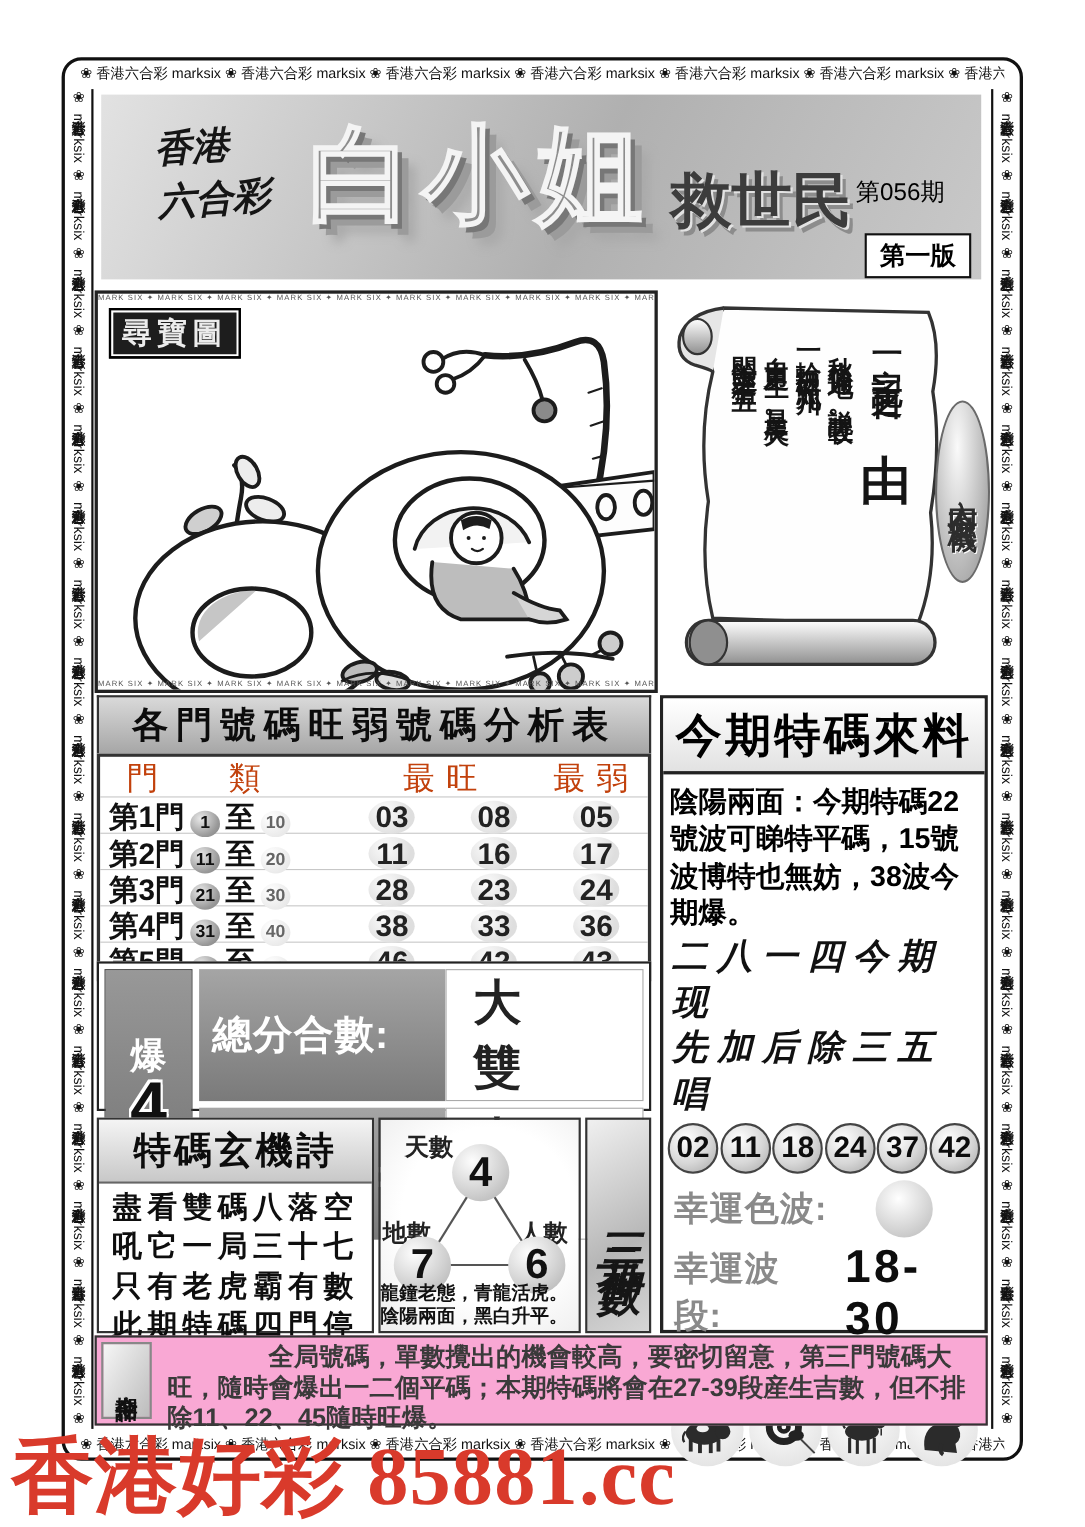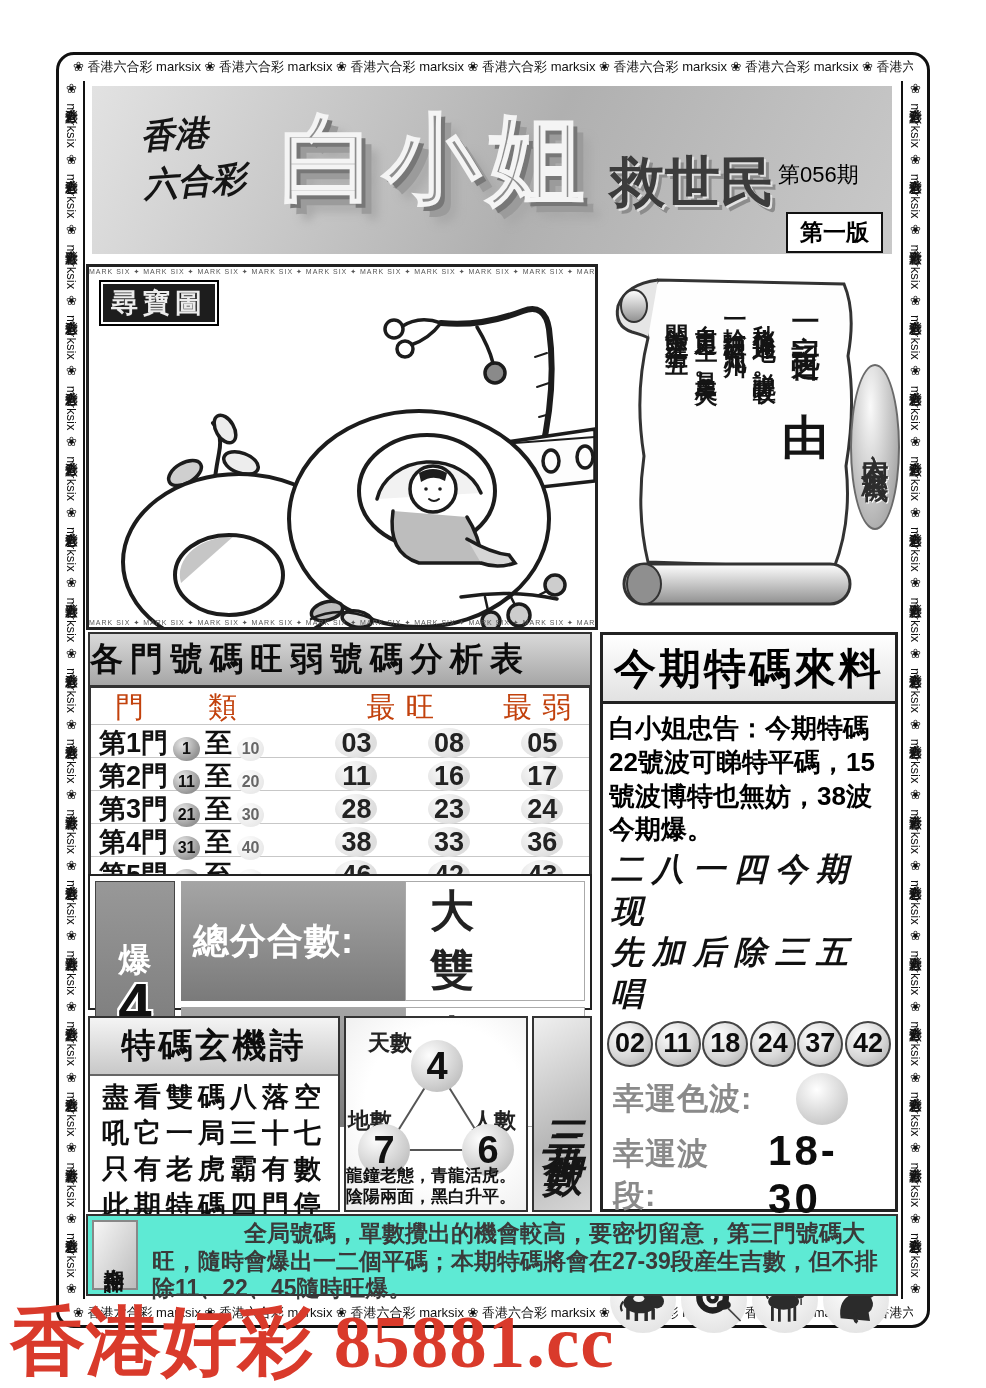--- a/index.html
+++ b/index.html
@@ -47,21 +47,21 @@
   .scol.first{font-size:28px;letter-spacing:7px;}
   .scol.first .big{font-size:46px;}
   .badge{position:absolute;left:250px;top:100px;width:46px;height:162px;border-radius:50%;
         background:radial-gradient(ellipse at 40% 25%,#fafafa,#bdbdbd 60%,#8e8e8e);
         border:2px solid #6a6a6a;display:flex;align-items:center;justify-content:center;}
   .badge span{writing-mode:vertical-rl;font-size:27px;font-weight:bold;color:#2d2d2d;
         letter-spacing:7px;text-shadow:1px 1px 0 #fff;}
   
   .atable-wrap{position:absolute;left:2px;top:550px;width:504px;}
   .atable-title{background:linear-gradient(#d9d9d9,#a6a6a6);border:2px solid #333;border-bottom:none;
-        font-size:33px;font-weight:bold;letter-spacing:7px;padding:3px 0;color:#0c0c0c;}
+        font-size:33px;font-weight:bold;text-align:center;letter-spacing:7px;padding:3px 0;color:#0c0c0c;}
   .atable{border:3px solid #333;background:#fff;}
   .thead,.trow{display:grid;grid-template-columns:44% 18.6% 18.6% 18.8%;align-items:center;}
   .thead{height:36px;font-size:29px;font-weight:normal;color:#c2410c;gap:44px;}
   .thead .hc{text-align:center;letter-spacing:10px;padding-left:10px;}
   .thead .hgate{padding-left:24px;letter-spacing:2px;text-align:left;}
   .trow{height:32px;border-top:1px solid #c7c7c7;}
   .tcell{display:flex;align-items:flex-end;justify-content:center;}
   .tcell.gate{justify-content:flex-start;padding-left:8px;gap:5px;font-size:27px;font-weight:bold;color:#111;}
   .ballsm{width:27px;height:24px;border-radius:50%;display:flex;align-items:center;justify-content:center;
         font-size:16px;font-weight:bold;}
@@ -127,21 +127,21 @@
   .wave-ball{width:52px;height:52px;border-radius:50%;
         background:radial-gradient(circle at 40% 32%,#fff,#c9c9c9 75%,#b3b3b3);}
   .sp-range{display:flex;align-items:center;gap:22px;padding:1px 10px;}
   .sp-range-value{font-size:42px;font-weight:bold;color:#0d0d0d;letter-spacing:3px;}
   .sp-zodiac-title{font-family:"Liberation Serif",serif;font-style:italic;font-size:31px;font-weight:bold;
         text-align:center;letter-spacing:24px;padding-left:24px;color:#111;}
   .sp-animals{display:flex;justify-content:space-around;padding:1px 4px 6px;}
   .animal{width:66px;height:66px;border-radius:50%;display:flex;align-items:center;justify-content:center;
         background:radial-gradient(circle at 45% 35%,#fff,#e5e5e5 75%,#d2d2d2);}
   
-  .eval{position:absolute;left:0;top:1132px;width:812px;height:82px;border:2px solid #333;background:#5eead4;
+  .eval{position:absolute;left:0;top:1132px;width:812px;height:82px;border:2px solid #333;background:#f9a8d4;
         display:flex;box-sizing:border-box;}
   .eval-label{width:42px;margin:4px;border:2px solid #888;background:linear-gradient(120deg,#f6f6f6,#bcbcbc);
         display:flex;align-items:center;justify-content:center;flex:none;}
   .eval-label span{writing-mode:vertical-rl;font-size:20px;font-weight:bold;letter-spacing:1px;color:#111;}
   .eval-text{flex:1;font-size:23px;font-weight:bold;color:#3a3a3a;line-height:1.2;padding:4px 10px;text-indent:4em;}
   
   .watermark{position:absolute;left:10px;top:1292px;z-index:20;font-family:"Liberation Serif",serif;
         font-weight:bold;font-size:75px;white-space:nowrap;letter-spacing:1px;}
 </style>
 </head>
@@ -387,21 +387,21 @@
           <div class="tri-cap">陰陽兩面，黑白升平。</div>
         </div>
       </div>
 
       <div class="sanyuan">
         <span>三元神數</span>
       </div>
 
       <div class="special">
         <div class="sp-title">今期特碼來料</div>
-        <div class="sp-advice">白小姐忠告：今期特碼22號波可睇特平碼，15號波博特也無妨，38波今期爆。</div>
+        <div class="sp-advice">陰陽兩面：今期特碼22號波可睇特平碼，15號波博特也無妨，38波今期爆。</div>
         <div class="sp-hand">
           <div>二八一四今期现</div>
           <div>先加后除三五唱</div>
         </div>
         <div class="sp-balls">
             <span class="ball">02</span>
             <span class="ball">11</span>
             <span class="ball">18</span>
             <span class="ball">24</span>
             <span class="ball">37</span>

